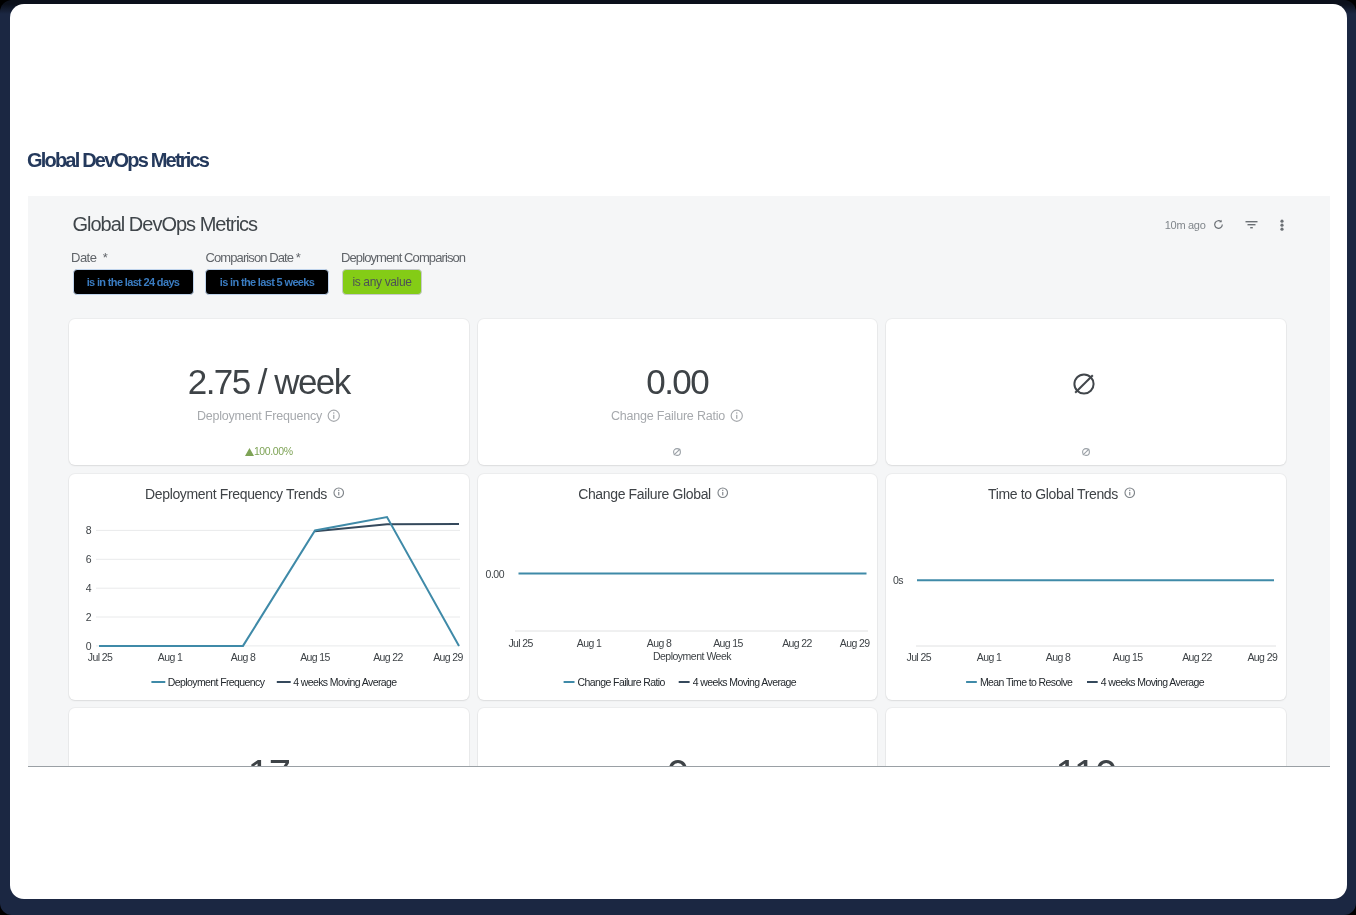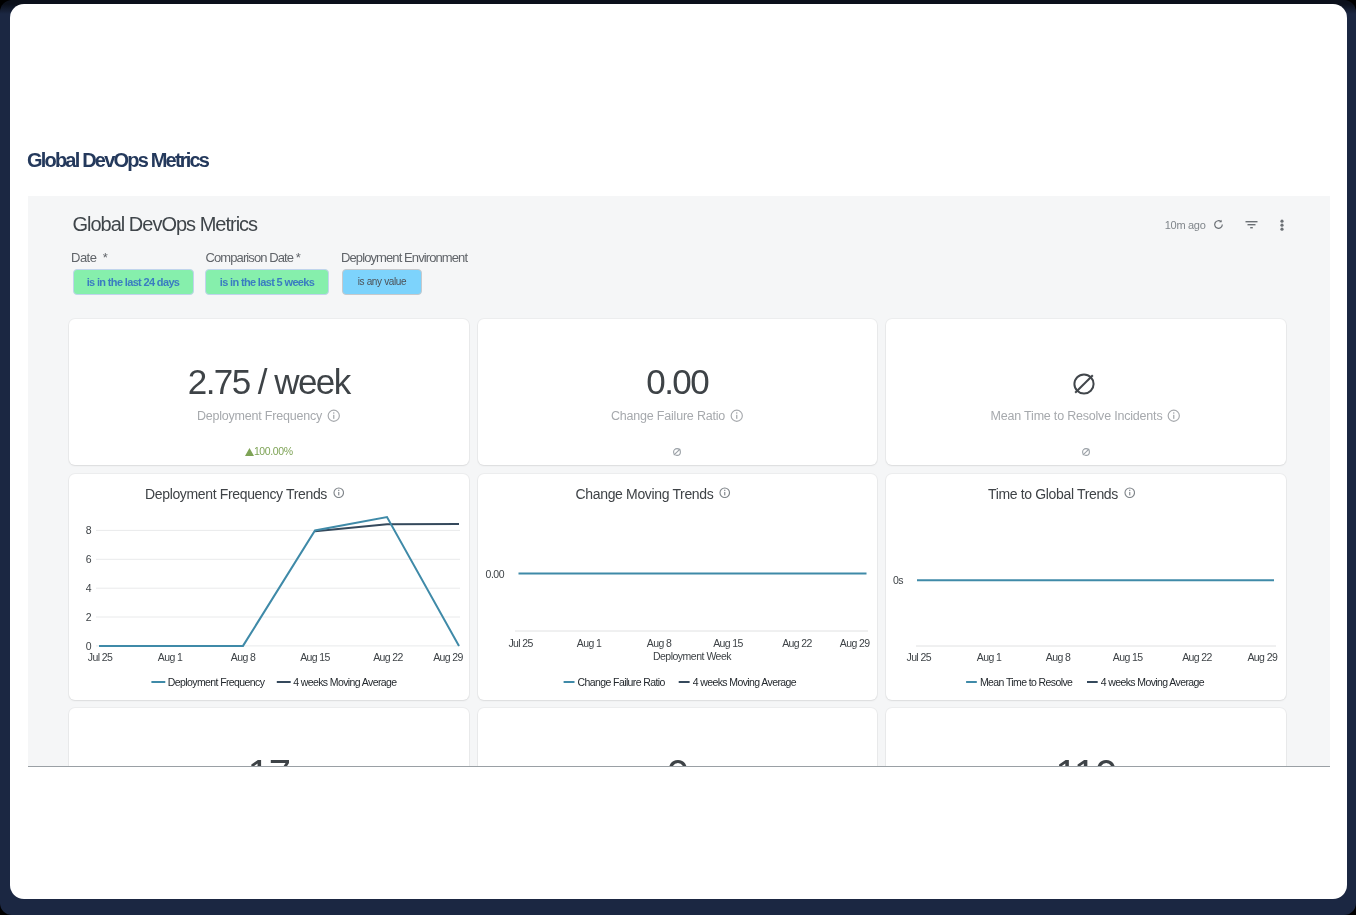--- a/index.html
+++ b/index.html
@@ -6,22 +6,22 @@
   body{width:1356px;height:915px;background:#000;position:relative;overflow:hidden;
        font-family:"Liberation Sans", sans-serif;}
   .frame{position:absolute;left:0;top:0;width:1356px;height:915px;background:linear-gradient(180deg,#0b101b 0px,#0b101b 4px,#1b2742 14px,#1b2742 100%);border-radius:12px;}
   .page{position:absolute;left:10px;top:4px;width:1337px;height:895px;background:#ffffff;border-radius:14px;}
   .abs{position:absolute;}
   .h1{left:17px;top:146px;font-size:20px;font-weight:bold;color:#24395c;letter-spacing:-1.8px;line-height:21px;}
   .panel{position:absolute;left:17.5px;top:192px;width:1302px;height:569.5px;background:#f5f6f7;overflow:hidden;border-bottom:1px solid #9aa0a5;}
   .ptitle{left:45px;top:17px;font-size:20px;color:#3f454a;line-height:22px;letter-spacing:-1px;}
   .lbl{font-size:13px;color:#606469;line-height:11px;letter-spacing:-0.5px;}
   .chip{position:absolute;top:73px;height:24px;border-radius:4px;font-size:11px;line-height:24px;text-align:center;white-space:nowrap;}
-  .chip.blue{background:#86efac;border:1px solid #c0d4ec;color:#3a7cc1;font-weight:bold;letter-spacing:-0.65px;}
-  .chip.white{background:#7dd3fc;border:1px solid #c6c9cc;color:#4d5156;font-size:10px;letter-spacing:-0.35px;}
+  .chip.blue{background:#000000;border:1px solid #c0d4ec;color:#3a7cc1;font-weight:bold;letter-spacing:-0.65px;}
+  .chip.white{background:#84cc16;border:1px solid #c6c9cc;color:#4d5156;font-size:12px;letter-spacing:-0.35px;}
   .card{position:absolute;background:#fff;border-radius:6px;box-shadow:0 0 0 1px rgba(0,0,0,0.035),0 1px 2px rgba(0,0,0,0.07);}
   .kpi-num{width:100%;text-align:center;font-size:35px;color:#3e4347;line-height:35px;letter-spacing:-1.55px;}
   .kpi-lab{width:100%;top:90px;height:14px;display:flex;justify-content:center;align-items:center;gap:5px;
            font-size:12.5px;color:#a6a9ad;letter-spacing:-0.2px;line-height:14px;}
   .grn{width:100%;top:127px;height:11px;display:flex;justify-content:center;align-items:center;
        font-size:10.5px;color:#7ea356;letter-spacing:-0.4px;line-height:11px;}
   .ctitle{left:0;top:12.5px;width:calc(100% - 48px);height:15px;display:flex;justify-content:center;gap:6px;
           font-size:14px;color:#3f4347;letter-spacing:-0.35px;line-height:15px;}
   svg text{font-family:"Liberation Sans",sans-serif;}
 </style>
@@ -44,21 +44,21 @@
       <rect x="5.2" y="9" width="2.6" height="1.4" fill="#6b7075"></rect>
     </svg>
     <svg class="abs" style="left:1249px;top:20px;" width="10" height="16" viewBox="0 0 10 16">
       <circle cx="5" cy="5.2" r="1.6" fill="#6b7075"></circle>
       <circle cx="5" cy="9.2" r="1.6" fill="#6b7075"></circle>
       <circle cx="5" cy="13.2" r="1.6" fill="#6b7075"></circle>
     </svg>
 
     <div class="abs lbl" style="left:43.5px;top:56px;">Date&nbsp;&nbsp;*</div>
     <div class="abs lbl" style="left:178px;top:56px;letter-spacing:-0.9px;">Comparison Date&nbsp;*</div>
-    <div class="abs lbl" style="left:313.5px;top:56px;letter-spacing:-0.9px;">Deployment Environment</div>
+    <div class="abs lbl" style="left:313.5px;top:56px;letter-spacing:-0.9px;">Deployment Comparison</div>
     <div class="chip blue" style="left:45px;width:119px;">is in the last 24 days</div>
     <div class="chip blue" style="left:177.5px;width:122px;">is in the last 5 weeks</div>
     <div class="chip white" style="left:314.5px;width:78px;">is any value</div>
 
     <div class="card" style="left:41.5px;top:123px;width:399.5px;height:146px;">
       <div class="abs kpi-num" style="top:44.7px;">2.75 / week</div>
       <div class="abs kpi-lab">
           <span>Deployment Frequency</span>
         <svg width="13.5" height="13.5" viewBox="0 0 14 14">
             <circle cx="7" cy="7" r="5.8" fill="none" stroke="#a6a9ad" stroke-width="1.2"></circle>
@@ -86,28 +86,20 @@
       <svg class="abs" style="left:194.5px;top:128px;" width="10" height="10" viewBox="0 0 10 10">
           <circle cx="5" cy="5" r="3.4" fill="none" stroke="#9aa0a6" stroke-width="1.1"></circle>
           <line x1="1.8" y1="8.2" x2="8.2" y2="1.8" stroke="#9aa0a6" stroke-width="1.1"></line>
         </svg>
     </div>
     <div class="card" style="left:858.5px;top:123px;width:399.5px;height:146px;">
       <svg class="abs" style="left:185px;top:52px;" width="26" height="26" viewBox="0 0 26 26">
           <circle cx="13" cy="13" r="9.6" fill="none" stroke="#41464b" stroke-width="2"></circle>
           <line x1="4.2" y1="21.8" x2="21.8" y2="4.2" stroke="#41464b" stroke-width="2"></line>
         </svg>
-      <div class="abs kpi-lab">
-          <span>Mean Time to Resolve Incidents</span>
-        <svg width="13.5" height="13.5" viewBox="0 0 14 14">
-            <circle cx="7" cy="7" r="5.8" fill="none" stroke="#a6a9ad" stroke-width="1.2"></circle>
-            <rect x="6.35" y="6" width="1.3" height="4.2" fill="#a6a9ad"></rect>
-            <rect x="6.35" y="3.4" width="1.3" height="1.5" fill="#a6a9ad"></rect>
-          </svg>
-      </div>
       <svg class="abs" style="left:194.5px;top:128px;" width="10" height="10" viewBox="0 0 10 10">
           <circle cx="5" cy="5" r="3.4" fill="none" stroke="#9aa0a6" stroke-width="1.1"></circle>
           <line x1="1.8" y1="8.2" x2="8.2" y2="1.8" stroke="#9aa0a6" stroke-width="1.1"></line>
         </svg>
     </div>
 
     <div class="card" style="left:41.5px;top:278px;width:399.5px;height:226px;">
       <div class="abs ctitle">
           <span>Deployment Frequency Trends</span>
         <svg width="11.5" height="11.5" viewBox="0 0 14 14">
@@ -142,21 +134,21 @@
           <text x="379" y="187.4">Aug 29</text>
         </g>
         <line x1="82.4" y1="208" x2="96.3" y2="208" stroke="#3f8aa8" stroke-width="2"></line>
         <text x="98.8" y="211.8" font-size="10.5" fill="#24292e" letter-spacing="-0.6">Deployment Frequency</text>
         <line x1="207.8" y1="208" x2="221.7" y2="208" stroke="#35495c" stroke-width="2"></line>
         <text x="224.2" y="211.8" font-size="10.5" fill="#24292e" letter-spacing="-0.6">4 weeks Moving Average</text>
       </svg>
     </div>
     <div class="card" style="left:450px;top:278px;width:399.5px;height:226px;">
       <div class="abs ctitle">
-          <span>Change Moving Trends</span>
+          <span>Change Failure Global</span>
         <svg width="11.5" height="11.5" viewBox="0 0 14 14">
             <circle cx="7" cy="7" r="5.8" fill="none" stroke="#80868b" stroke-width="1.4"></circle>
             <rect x="6.3" y="6" width="1.4" height="4.2" fill="#80868b"></rect>
             <rect x="6.3" y="3.3" width="1.4" height="1.6" fill="#80868b"></rect>
           </svg>
       </div>
       <svg class="abs" style="left:0;top:0;" width="399" height="226" viewBox="0 0 399 226">
         <text x="26" y="103.5" font-size="10.5" fill="#3e4347" text-anchor="end" letter-spacing="-0.5">0.00</text>
         <line x1="37" y1="157" x2="390" y2="157" stroke="#e0e1e2" stroke-width="1"></line>
         <line x1="40.5" y1="99.5" x2="388.5" y2="99.5" stroke="#3f8aa8" stroke-width="2"></line>

